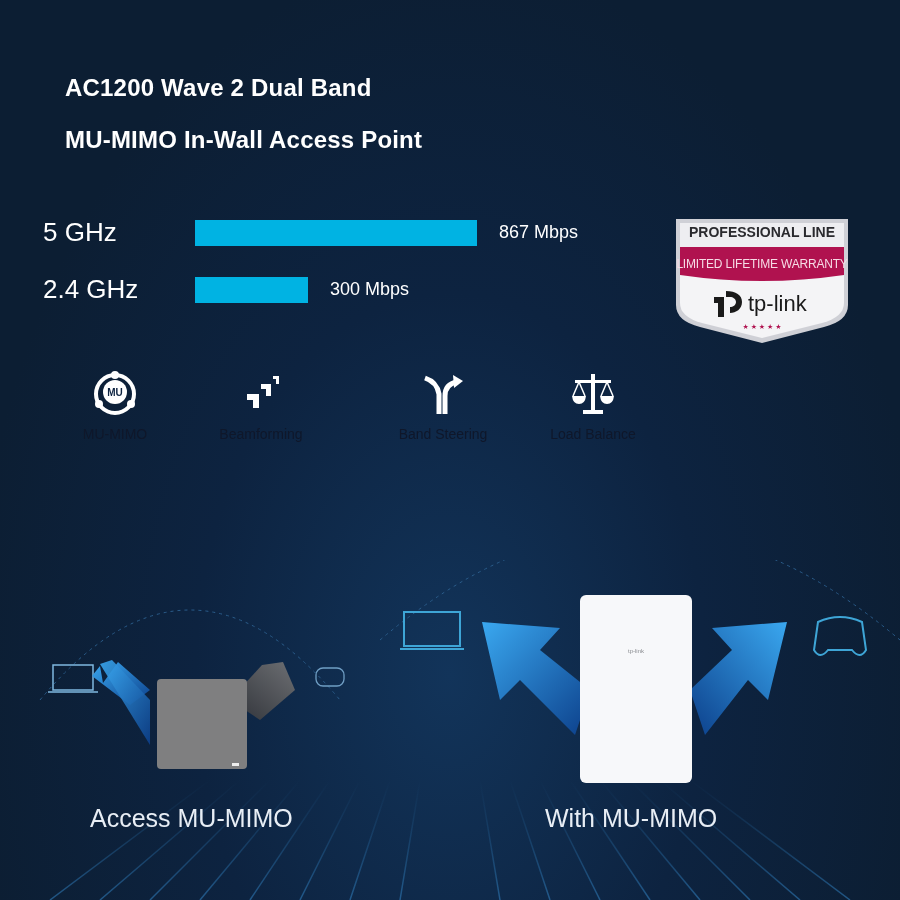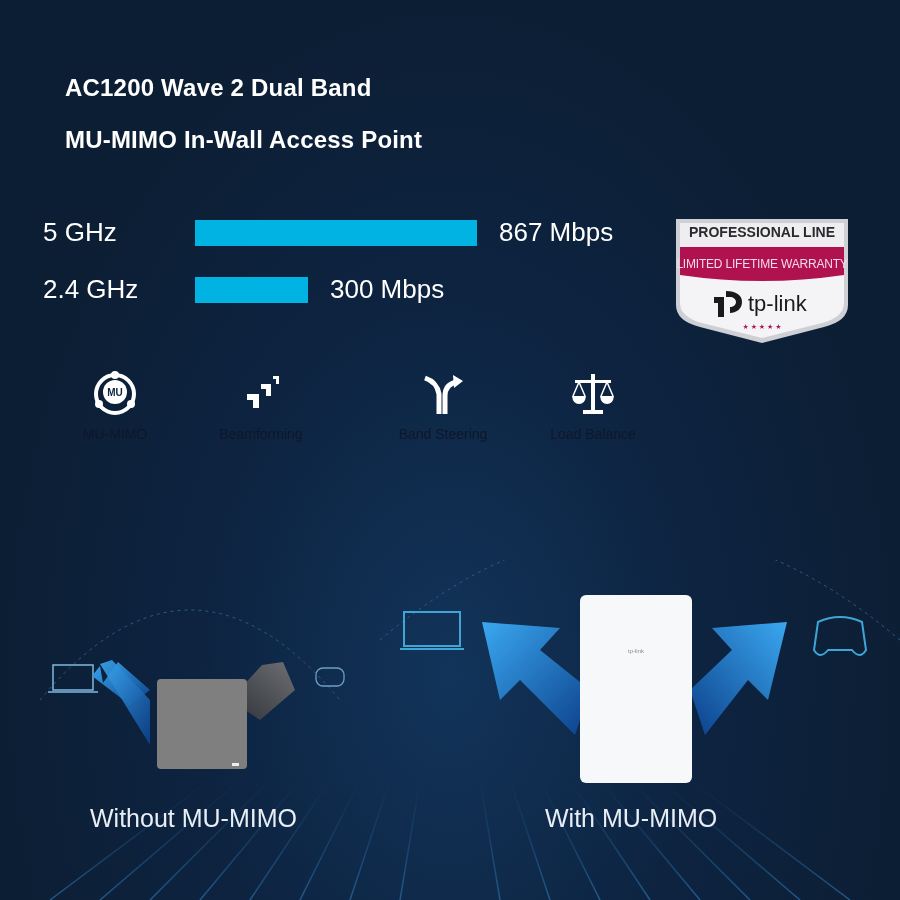--- a/index.html
+++ b/index.html
@@ -2,21 +2,21 @@
 <html><head>
 <meta charset="utf-8">
 <style>
   html,body{margin:0;padding:0;}
   body{width:900px;height:900px;overflow:hidden;font-family:"Liberation Sans",sans-serif;color:#fff;
     background:radial-gradient(ellipse at 50% 75%, #12345a 0%, #0d2340 40%, #0c1e33 75%);position:relative;}
   .title{position:absolute;left:65px;top:62px;font-size:24px;line-height:52px;font-weight:bold;letter-spacing:0.2px;}
   .speed-row{position:absolute;display:flex;align-items:center;}
   .band{width:130px;font-size:26px;margin-right:22px;}
   .bar{height:26px;background:#00b3e3;}
-  .rate{font-size:26px;margin-left:22px;}
+  .rate{font-size:18px;margin-left:22px;}
   .badge{position:absolute;left:674px;top:217px;width:176px;height:128px;}
   .features{position:absolute;top:370px;left:40px;width:640px;height:90px;}
   .feat{position:absolute;top:0;width:150px;text-align:center;}
   .feat svg{display:block;margin:0 auto;}
   .feat .lbl{font-size:14px;margin-top:8px;color:#0f172a;}
   .floor{position:absolute;left:0;top:560px;width:900px;height:340px;}
   .caption{position:absolute;font-size:25px;color:#e8eef5;}
 </style>
 </head>
 <body>
@@ -158,14 +158,14 @@
   </g>
   <path d="M482 622 L500 700 L520 680 L575 735 L590 690 L540 650 L560 628 Z" fill="url(#blueArrow)"></path>
   <path d="M787 622 L768 700 L748 680 L705 735 L690 690 L732 650 L712 628 Z" fill="url(#blueArrowR)"></path>
   <g stroke="#3ea5d6" fill="none" stroke-width="2">
     <path d="M818 622 Q840 612 862 622 L866 650 Q860 660 852 650 L828 650 Q820 660 814 650 Z"></path>
   </g>
   <rect x="580" y="595" width="112" height="188" rx="6" fill="#f7f8fa"></rect>
   <text x="636" y="653" text-anchor="middle" fill="#8a8c90" font-size="6" font-family="Liberation Sans, sans-serif">tp-link</text>
 </svg>
 
-<div class="caption" style="left:90px;top:804px;">Without MU-MIMO</div>
+<div class="caption" style="left:90px;top:804px;">Access MU-MIMO</div>
 <div class="caption" style="left:545px;top:804px;">With MU-MIMO</div>
 
 </body></html>

